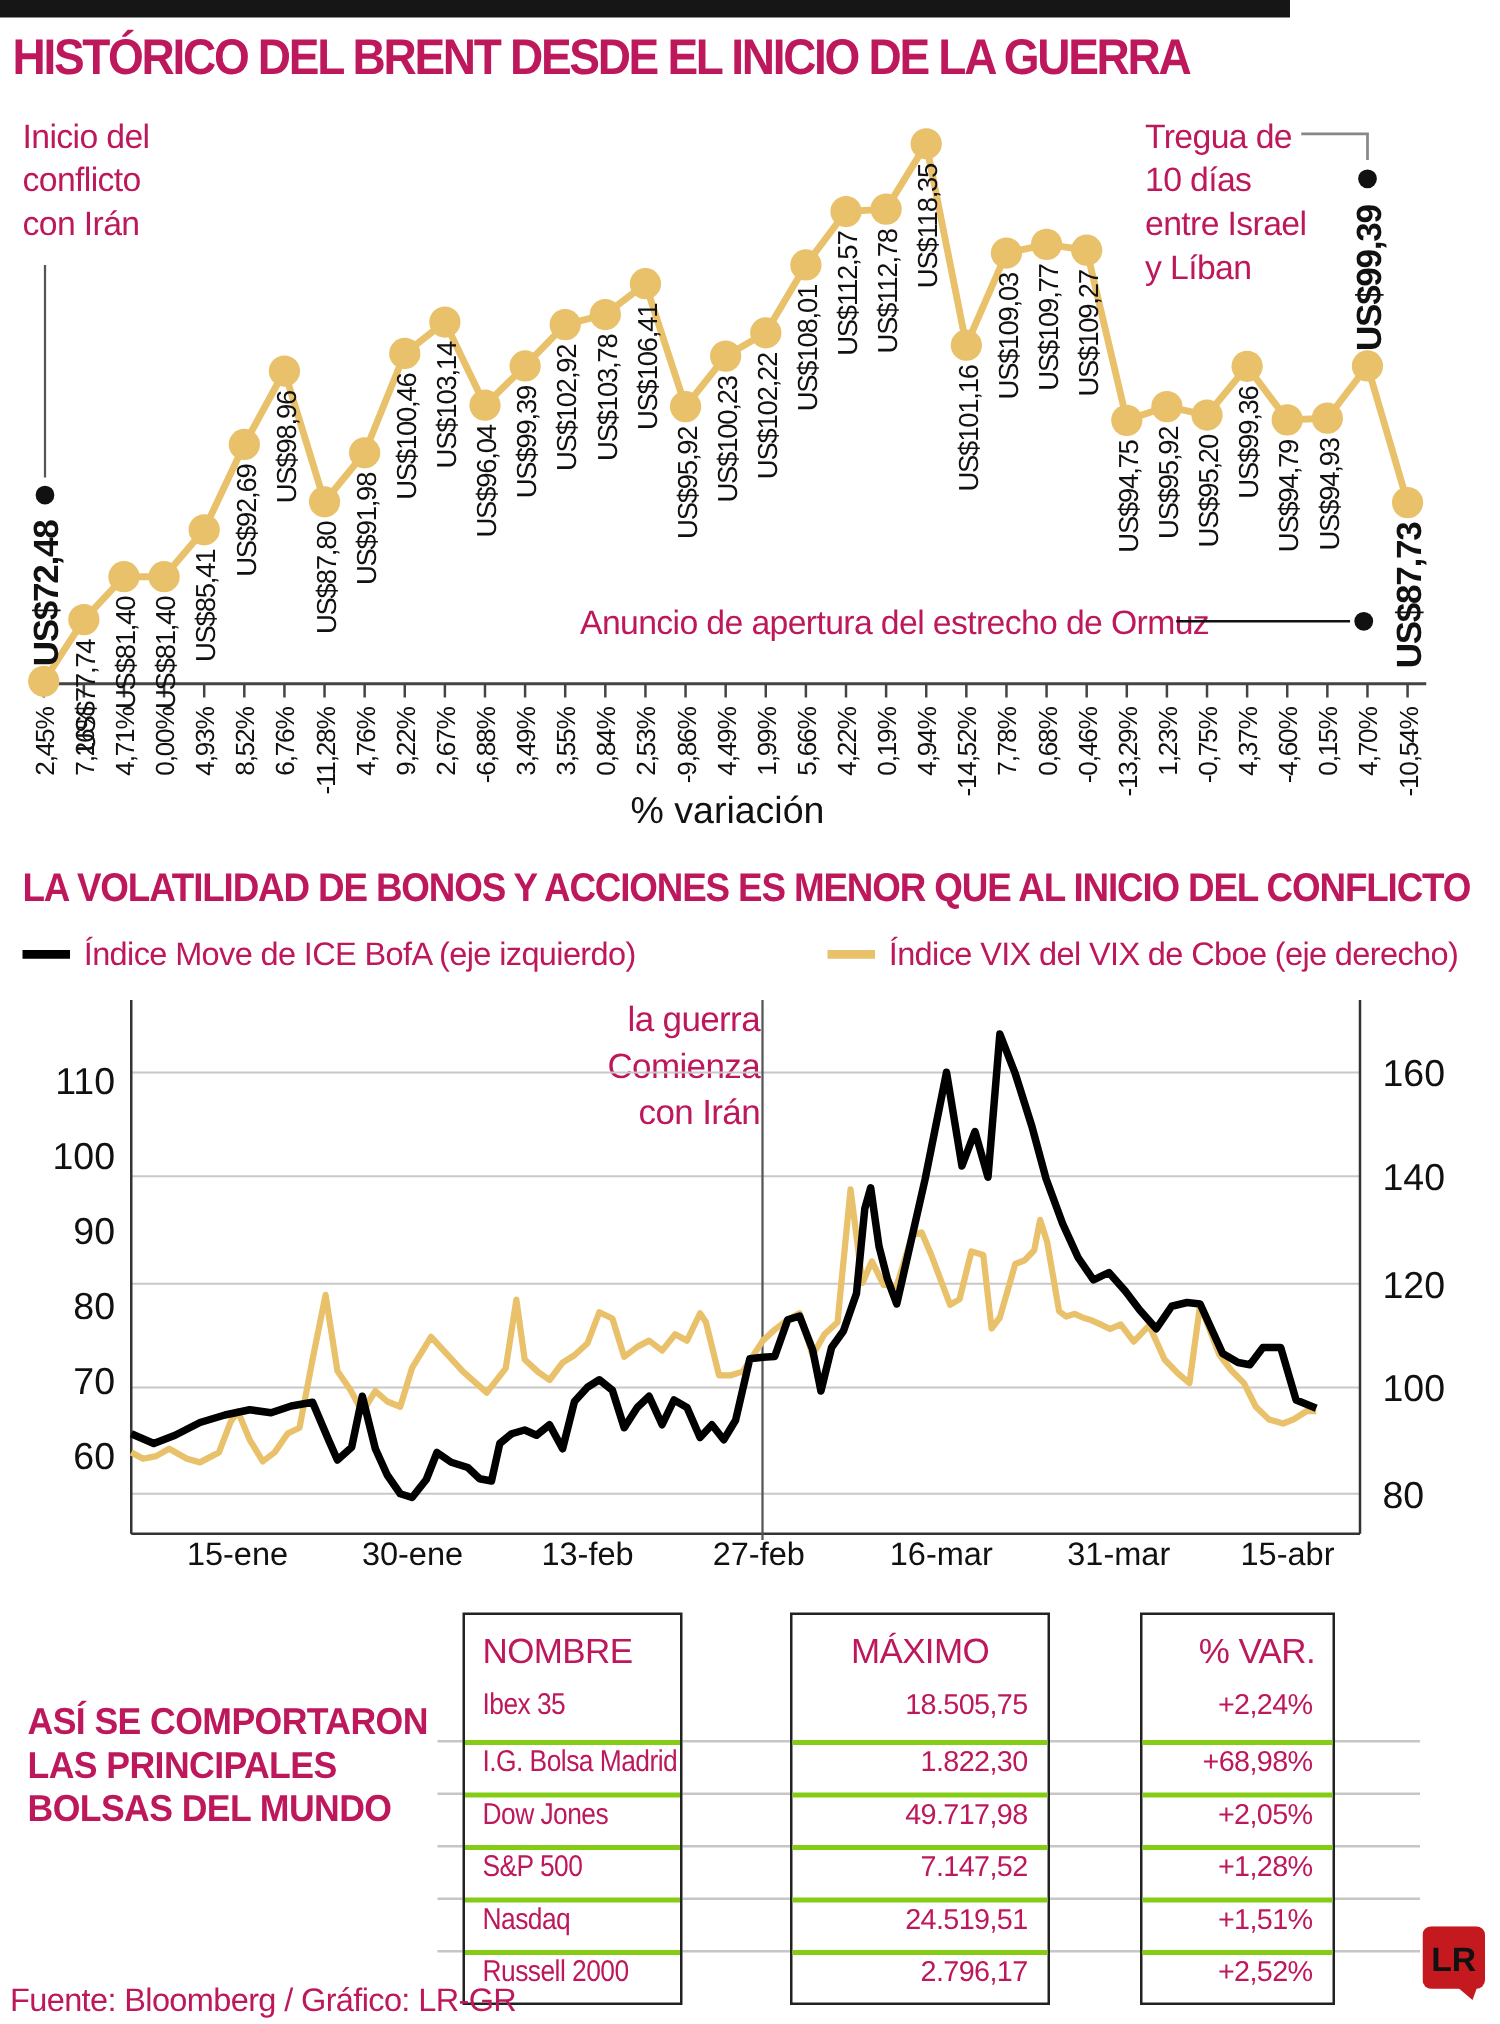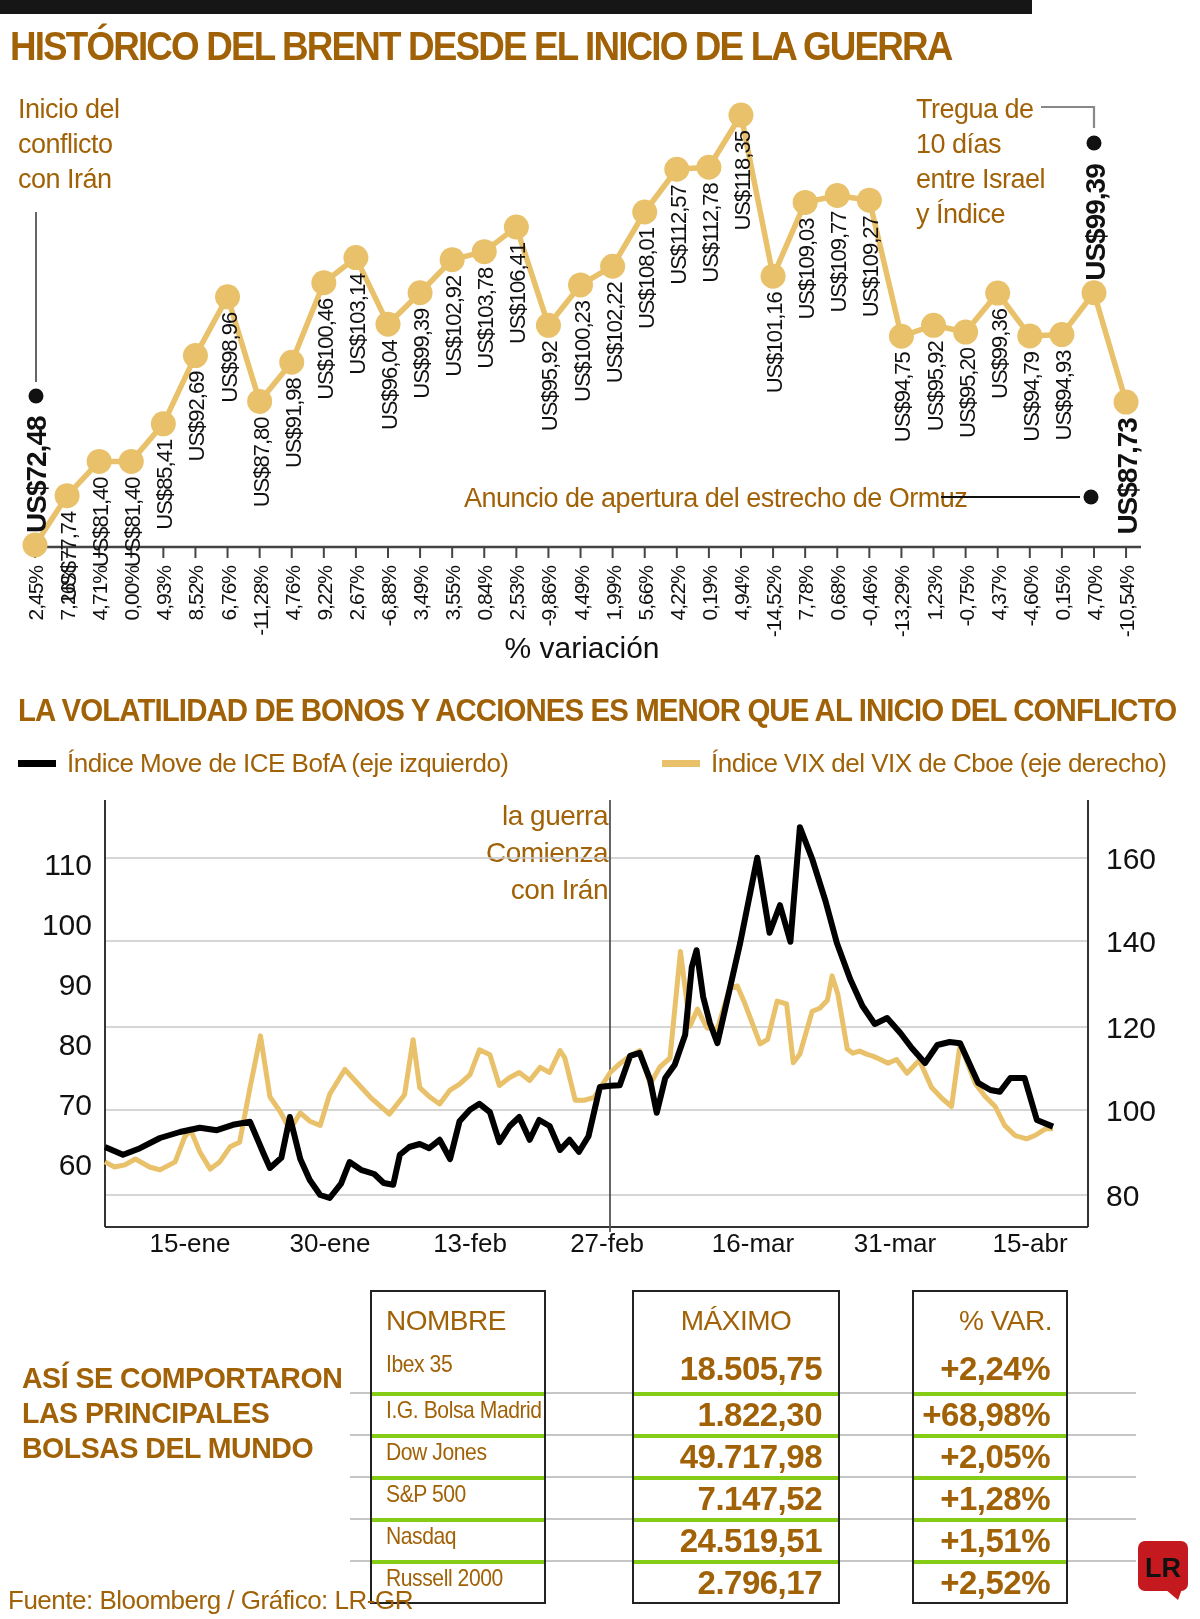--- a/index.html
+++ b/index.html
@@ -1,17 +1,17 @@
 <!DOCTYPE html>
 <html><head>
 <meta charset="utf-8">
 <style>
   html,body{margin:0;padding:0;background:#fff}
   .page{position:relative;width:1200px;height:1619px;background:#fff;overflow:hidden;
-        font-family:"Liberation Sans","DejaVu Sans",sans-serif;color:#a16207}
+        font-family:"Liberation Sans","DejaVu Sans",sans-serif;color:#be185d}
   .topbar{position:absolute;left:0;top:0;width:1032px;height:14px;background:#161616}
   .title{position:absolute;left:10px;top:24px;font-size:40px;font-weight:bold;letter-spacing:-2px;
          transform:scaleX(.92);transform-origin:0 0;white-space:nowrap}
   .ann{position:absolute;font-size:27px;line-height:35px;letter-spacing:-.5px}
   #ann-inicio{left:18px;top:92px}
   #ann-tregua{left:916px;top:92px}
   #ann-ormuz{left:464px;top:481px;white-space:nowrap}
   #ann-comienza{left:360px;top:797px;width:248px;text-align:right;font-size:28px;line-height:37px}
   .sec-title{position:absolute;left:18px;top:692px;font-size:32px;font-weight:bold;letter-spacing:-1px;
              transform:scaleX(.92);transform-origin:0 0;white-space:nowrap}
@@ -38,41 +38,41 @@
   #tbox-var{left:912px;width:156px}
   .thead{height:58px;display:flex;align-items:center;font-size:28px;font-weight:normal;letter-spacing:-.5px}
   .thead.c{justify-content:center}
   .thead.r{justify-content:flex-end;padding-right:14px}
   .thead.l{padding-left:14px}
   .trow{height:42px;display:flex;box-sizing:border-box}
   .trow + .trow{border-top:4px solid #84cc16}
   .trow.name{padding-left:14px}
   .cname{display:inline-block;font-size:24px;letter-spacing:-.5px;transform:scaleX(.88);
          transform-origin:0 50%;white-space:nowrap}
-  .trow.num{justify-content:flex-end;padding-right:16px;font-weight:bold;font-size:33px;letter-spacing:-.5px}
+  .trow.num{justify-content:flex-end;padding-right:16px;font-weight:normal;font-size:23px;letter-spacing:-.5px}
   .footer{position:absolute;left:8px;top:1585px;font-size:26px;letter-spacing:-.5px}
   .lr-logo{position:absolute;left:1138px;top:1541px;width:50px;height:60px}
 </style>
 </head>
 <body>
 
 <div class="page">
   <div class="topbar"></div>
   <div class="title">HISTÓRICO DEL BRENT DESDE EL INICIO DE LA GUERRA</div>
 
   <div class="ann" id="ann-inicio">
     <div>Inicio del</div>
     <div>conflicto</div>
     <div>con Irán</div>
   </div>
   <div class="ann" id="ann-tregua">
     <div>Tregua de</div>
     <div>10 días</div>
     <div>entre Israel</div>
-    <div>y Índice</div>
+    <div>y Líban</div>
   </div>
   <div class="ann" id="ann-ormuz">Anuncio de apertura del estrecho de Ormuz</div>
 
   <svg id="brent-svg" width="1200" height="614" viewBox="0 0 1200 614">
       <g>
         <line x1="30" y1="481" x2="1141" y2="481" stroke="#444" stroke-width="2.5"></line>
         <line x1="35" y1="481" x2="35" y2="492" stroke="#444" stroke-width="2"></line>
         <line x1="67.09" y1="481" x2="67.09" y2="492" stroke="#444" stroke-width="2"></line>
         <line x1="99.18" y1="481" x2="99.18" y2="492" stroke="#444" stroke-width="2"></line>
         <line x1="131.27" y1="481" x2="131.27" y2="492" stroke="#444" stroke-width="2"></line>

